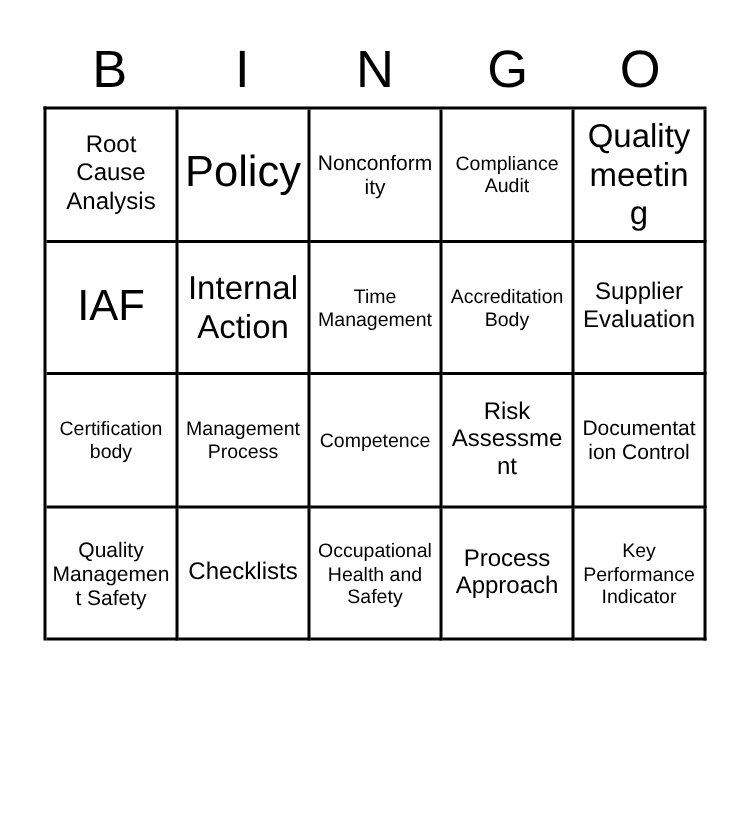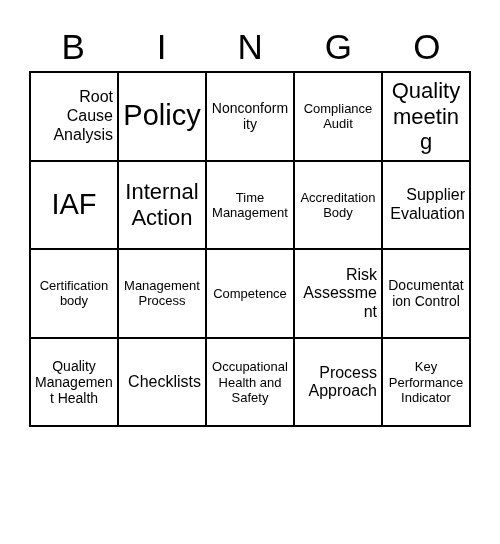--- a/index.html
+++ b/index.html
@@ -62,21 +62,21 @@
   }
   .cell-text {
     display: block;
     width: 100%;
     line-height: 1.16;
     word-wrap: break-word;
   }
   
   .sz-xl { font-size: 29px; }
   .sz-lg { font-size: 22px; }
-  .sz-md { font-size: 16px; text-align: right; }
+  .sz-md { font-size: 16px; }
   .sz-sm { font-size: 13px; }
   .sz-xs { font-size: 14px; }
 </style>
 </head>
 <body>
 
 <div id="card">
 
   <div id="header-row">
     <div class="header-letter">B</div>
@@ -137,21 +137,21 @@
       <div class="cell">
           <span class="cell-text sz-md">Risk Assessment</span>
         </div>
       <div class="cell">
           <span class="cell-text sz-xs">Documentation Control</span>
         </div>
     </div>
 
     <div class="grid-row">
       <div class="cell">
-          <span class="cell-text sz-xs">Quality Management Health</span>
+          <span class="cell-text sz-xs">Quality Management Safety</span>
         </div>
       <div class="cell">
           <span class="cell-text sz-md">Checklists</span>
         </div>
       <div class="cell">
           <span class="cell-text sz-sm">Occupational Health and Safety</span>
         </div>
       <div class="cell">
           <span class="cell-text sz-md">Process Approach</span>
         </div>

